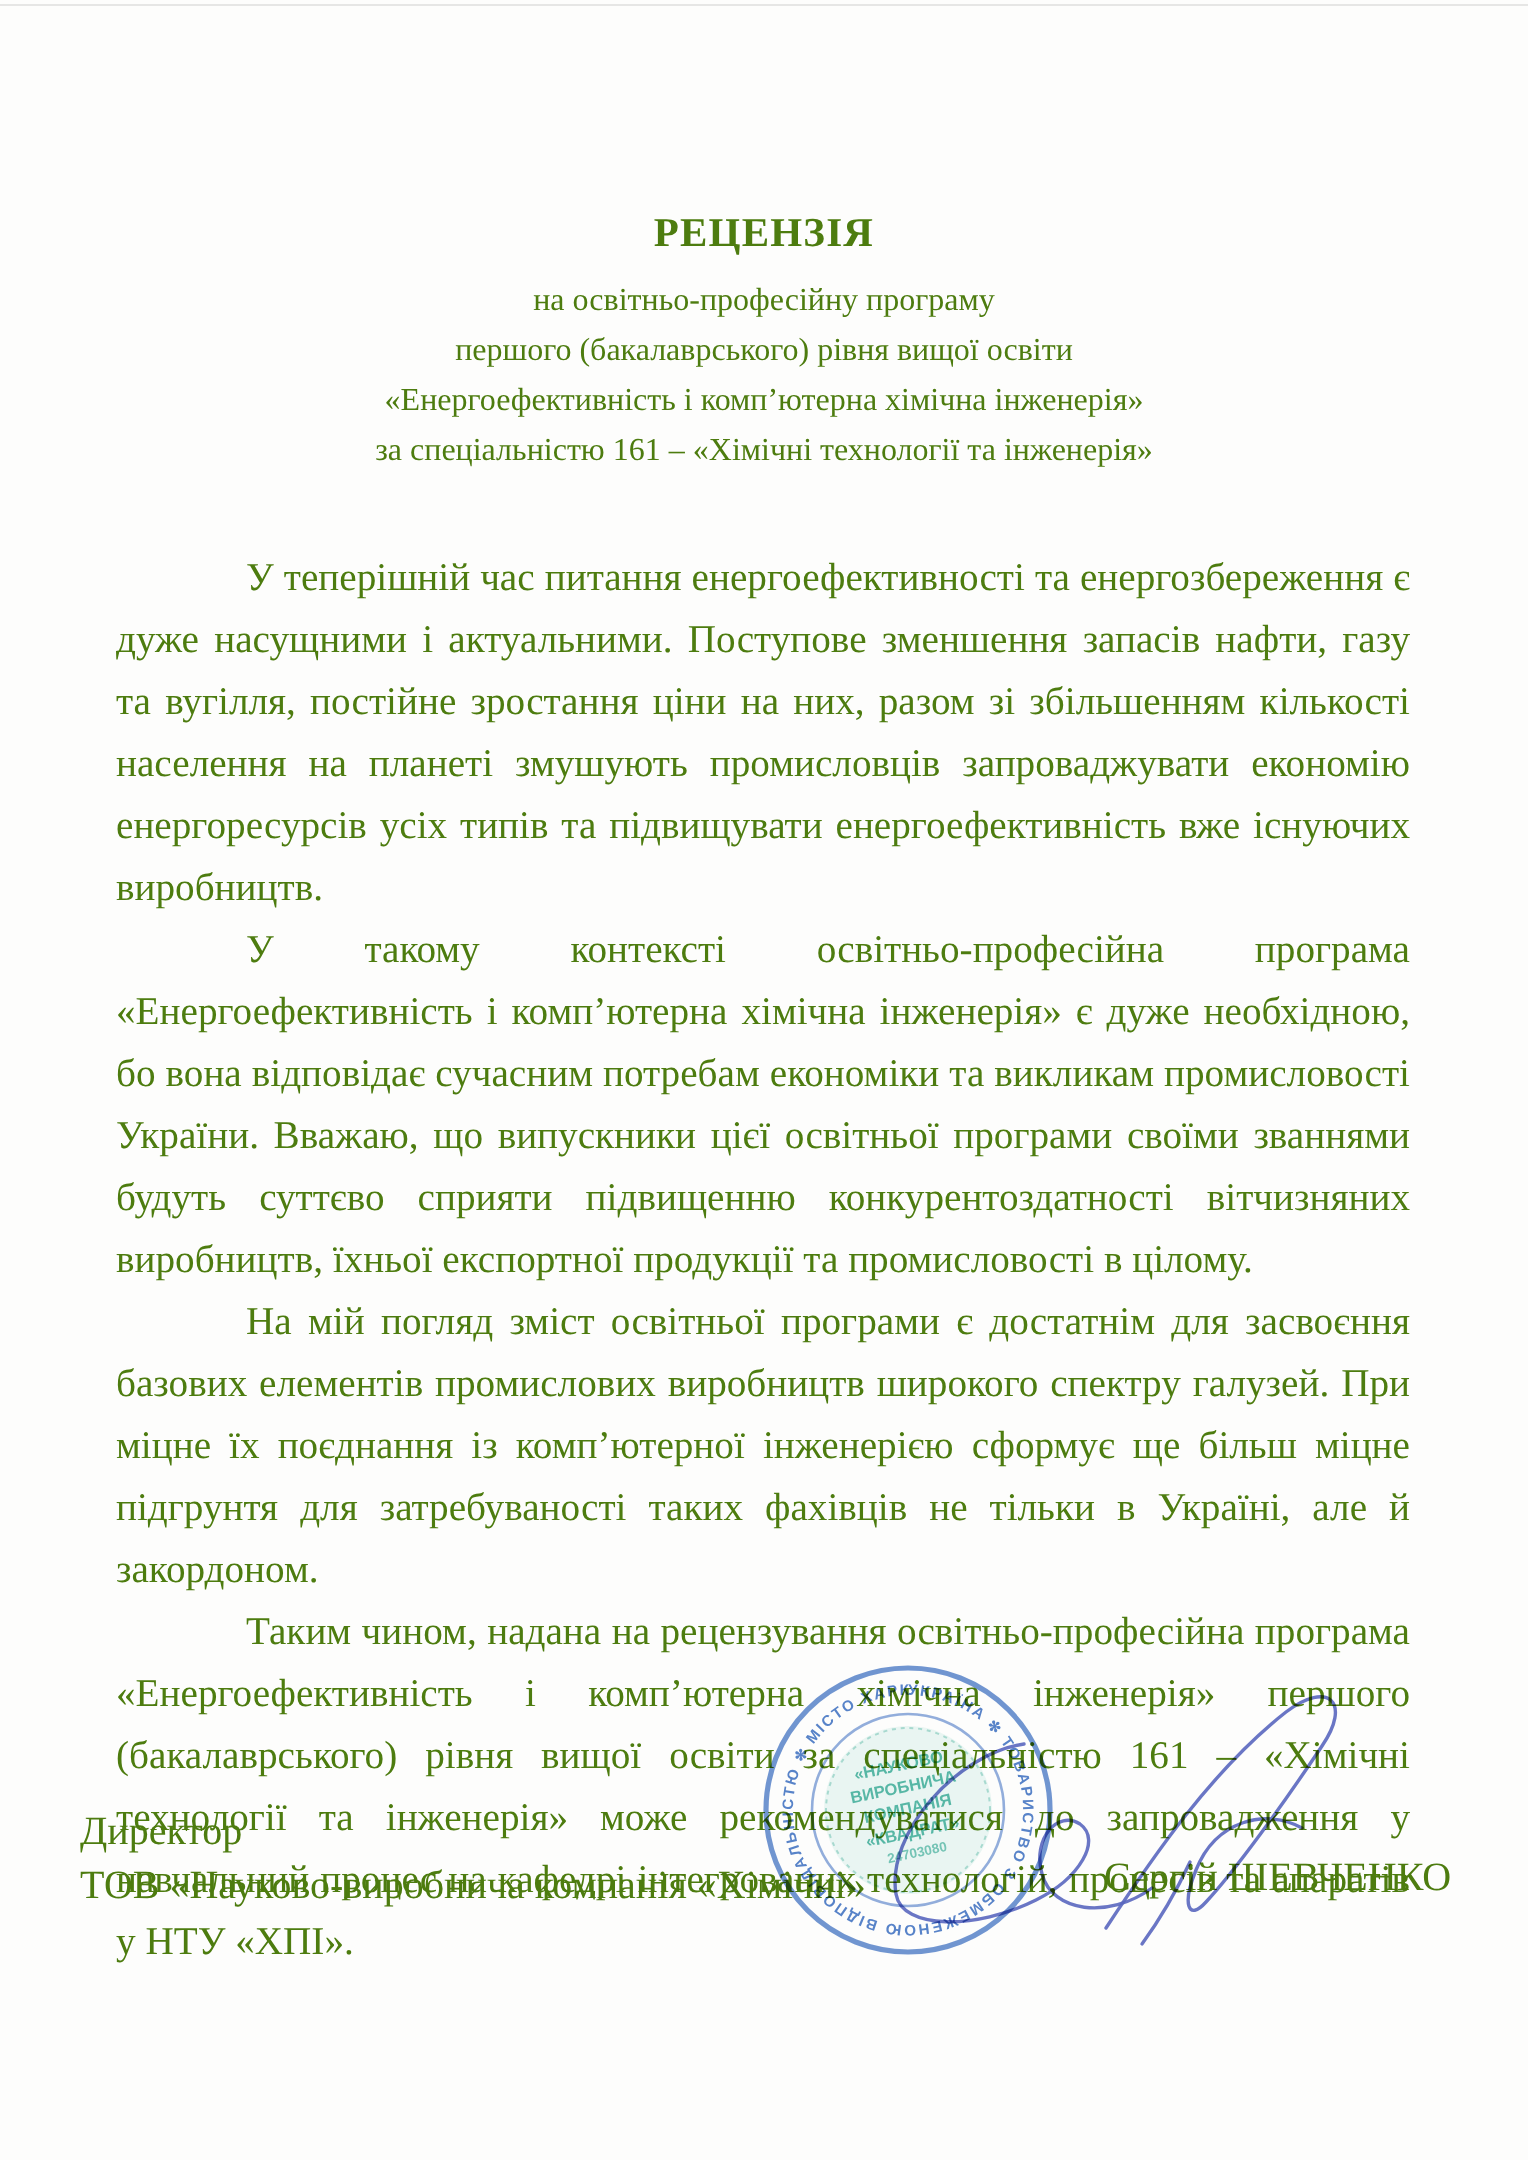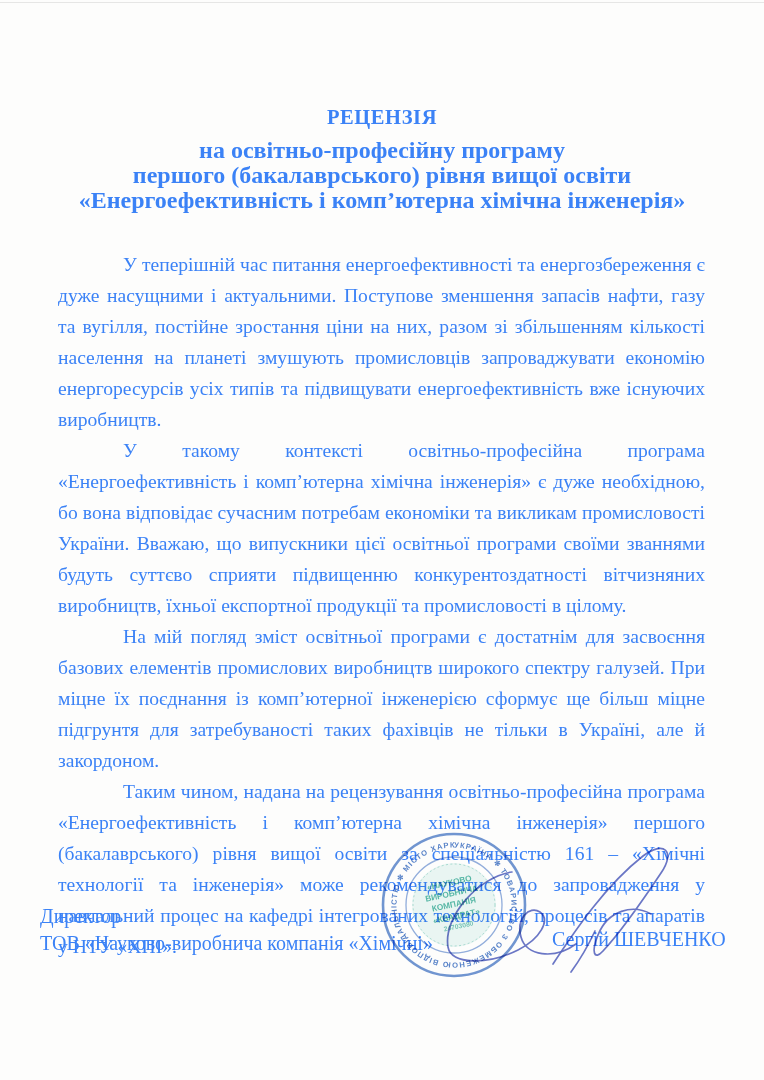--- a/index.html
+++ b/index.html
@@ -3,30 +3,30 @@
 <meta charset="utf-8">
 <style>
   html,body{margin:0;padding:0;background:#e9e9e9;}
   .page{
     position:relative;
     width:764px;height:1080px;
     margin:0 auto;
     background:#fdfdfc;
     overflow:hidden;
     font-family:"Liberation Serif", serif;
-    color:#3b82f6;
+    color:#4d7c0f;
   }
   .page::before{ 
     content:'';position:absolute;top:2px;left:0;right:0;height:1px;
     background:rgba(110,110,110,0.16);
   }
   
   .title-block{padding-top:106px;text-align:center;}
   .doc-title{font-weight:bold;font-size:20.5px;letter-spacing:.6px;}
-  .subtitle{font-size:24px;line-height:25px;font-weight:bold;}
+  .subtitle{font-size:16px;line-height:25px;}
   .subtitle.first{margin-top:9px;}
   
   .body-text{margin:36px 59px 0 58px;font-size:19.6px;line-height:31px;text-align:justify;}
   .body-text p{margin:0;text-indent:65px;}
   
   .sig-block{position:absolute;left:40px;top:903px;font-size:20px;line-height:26.5px;white-space:nowrap;}
   .signer-name{position:absolute;left:552px;top:928px;font-size:20px;white-space:nowrap;}
   
   .stamp{
     position:absolute;left:378px;top:829px;width:152px;height:152px;
@@ -48,20 +48,21 @@
 </head>
 <body>
 
 <div class="page">
 
   <header class="title-block">
     <div class="doc-title">РЕЦЕНЗІЯ</div>
     <div class="subtitle first">на освітньо-професійну програму</div>
     <div class="subtitle">першого (бакалаврського) рівня вищої освіти</div>
     <div class="subtitle">«Енергоефективність і комп’ютерна хімічна інженерія»</div>
+    <div class="subtitle">за спеціальністю 161 – «Хімічні технології та інженерія»</div>
   </header>
 
   <main class="body-text">
     <p>У теперішній час питання енергоефективності та енергозбереження є дуже насущними і актуальними. Поступове зменшення запасів нафти, газу та вугілля, постійне зростання ціни на них, разом зі збільшенням кількості населення на планеті змушують промисловців запроваджувати економію енергоресурсів усіх типів та підвищувати енергоефективність вже існуючих виробництв.</p>
     <p>У такому контексті освітньо-професійна програма «Енергоефективність і комп’ютерна хімічна інженерія» є дуже необхідною, бо вона відповідає сучасним потребам економіки та викликам промисловості України. Вважаю, що випускники цієї освітньої програми своїми званнями будуть суттєво сприяти підвищенню конкурентоздатності вітчизняних виробництв, їхньої експортної продукції та промисловості в цілому.</p>
     <p>На мій погляд зміст освітньої програми є достатнім для засвоєння базових елементів промислових виробництв широкого спектру галузей. При міцне їх поєднання із комп’ютерної інженерією сформує ще більш міцне підгрунтя для затребуваності таких фахівців не тільки в Україні, але й закордоном.</p>
     <p>Таким чином, надана на рецензування освітньо-професійна програма «Енергоефективність і комп’ютерна хімічна інженерія» першого (бакалаврського) рівня вищої освіти за спеціальністю 161 – «Хімічні технології та інженерія» може рекомендуватися до запровадження у навчальний процес на кафедрі інтегрованих технологій, процесів та апаратів у НТУ «ХПІ».</p>
   </main>
 
   <div class="sig-block">

